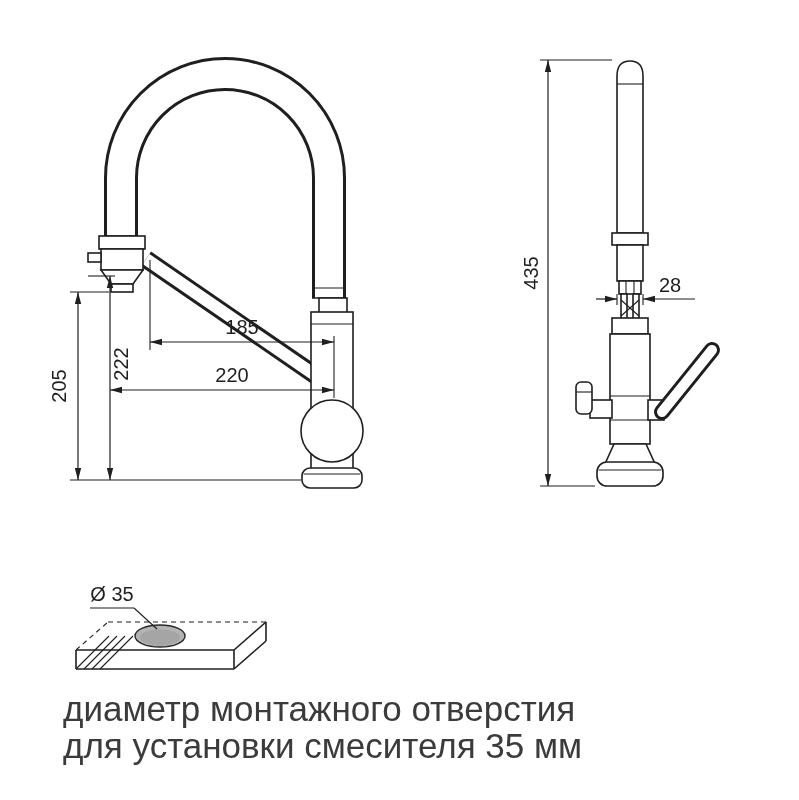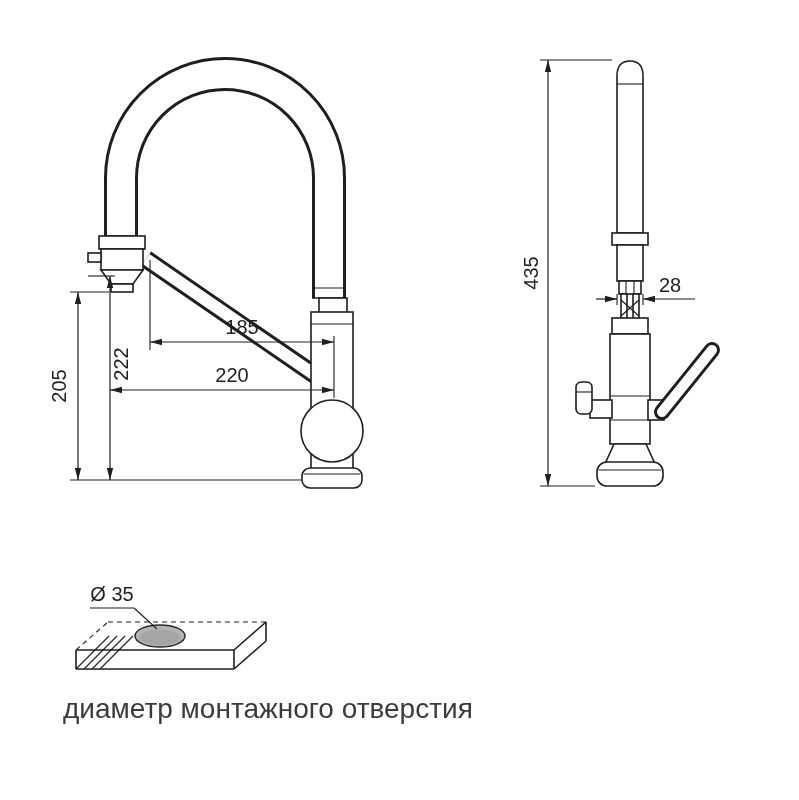--- a/index.html
+++ b/index.html
@@ -5,21 +5,21 @@
   html,body{margin:0;padding:0;background:#fff;}
   .page{position:relative;width:799px;height:800px;background:#fff;overflow:hidden;
         font-family:"Liberation Sans",sans-serif;}
   svg{position:absolute;left:0;top:0;}
   .outline{fill:#ffffff;stroke:#1f1f1f;stroke-width:1.6;}
   .ln{stroke:#1f1f1f;stroke-width:1.6;fill:none;}
   .thin{stroke:#1f1f1f;stroke-width:1.1;fill:none;}
   .dash{stroke:#1f1f1f;stroke-width:1.1;fill:none;stroke-dasharray:5 4;}
   .dim{stroke:#1f1f1f;stroke-width:1.2;fill:none;}
   .dimtext{font:20px "Liberation Sans",sans-serif;fill:#1f1f1f;}
-  .caption{position:absolute;left:63px;top:690px;font-size:28px;line-height:37px;
+  .caption{position:absolute;left:63px;top:690px;font-size:35px;line-height:37px;
            color:#3b3b3b;}
 </style>
 </head>
 <body>
 
 <div class="page">
 
 <svg width="799" height="800" viewBox="0 0 799 800">
   <defs>
     <marker id="arr" viewBox="0 0 12 8" refX="12" refY="4" markerWidth="12" markerHeight="8" markerUnits="userSpaceOnUse" orient="auto-start-reverse">
@@ -163,15 +163,16 @@
     <ellipse cx="160" cy="637.5" rx="20" ry="8" fill="#a5a5a5" stroke="none"></ellipse>
 
     <line class="thin" x1="90" y1="608" x2="134" y2="608"></line>
     <line class="thin" x1="134" y1="608" x2="157" y2="629"></line>
     <text class="dimtext" x="112" y="601" text-anchor="middle">Ø 35</text>
   </g>
 </svg>
 
 <div class="caption">
   <div>диаметр монтажного отверстия</div>
+  <div>для установки смесителя 35 мм</div>
 </div>
 
 </div>
 
 </body></html>

